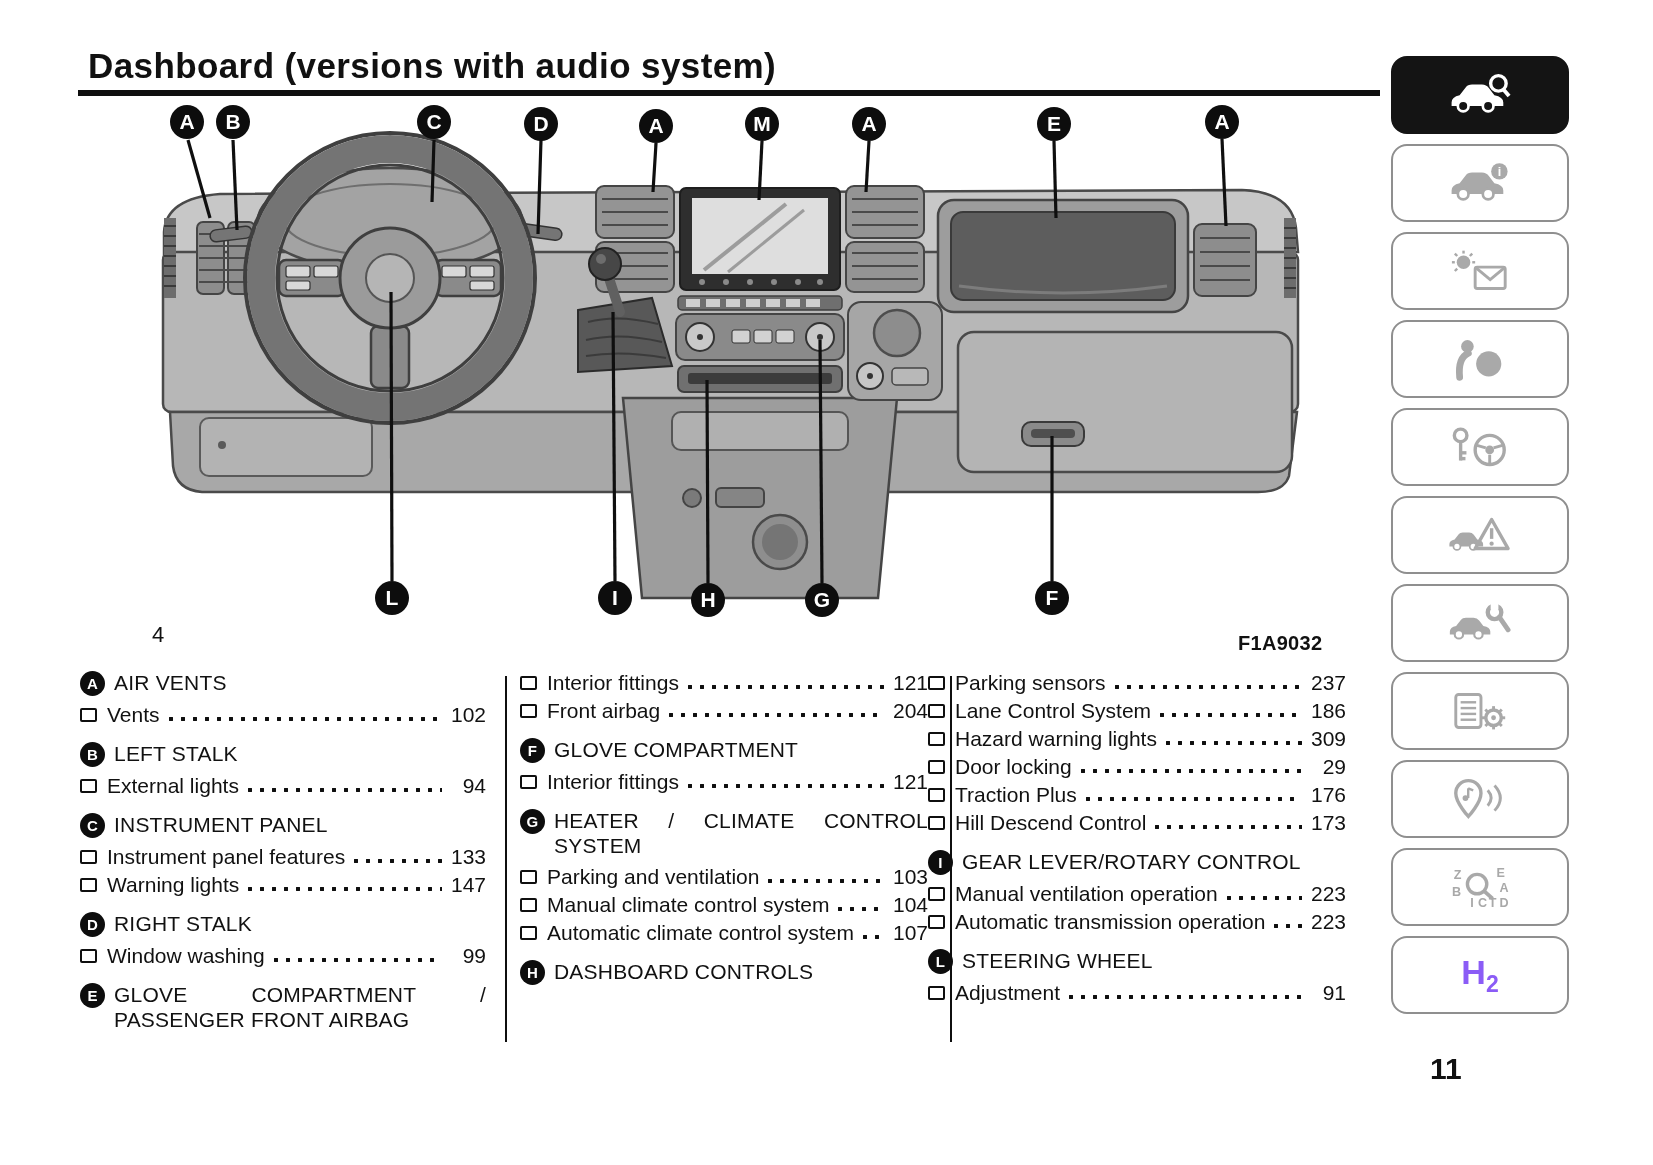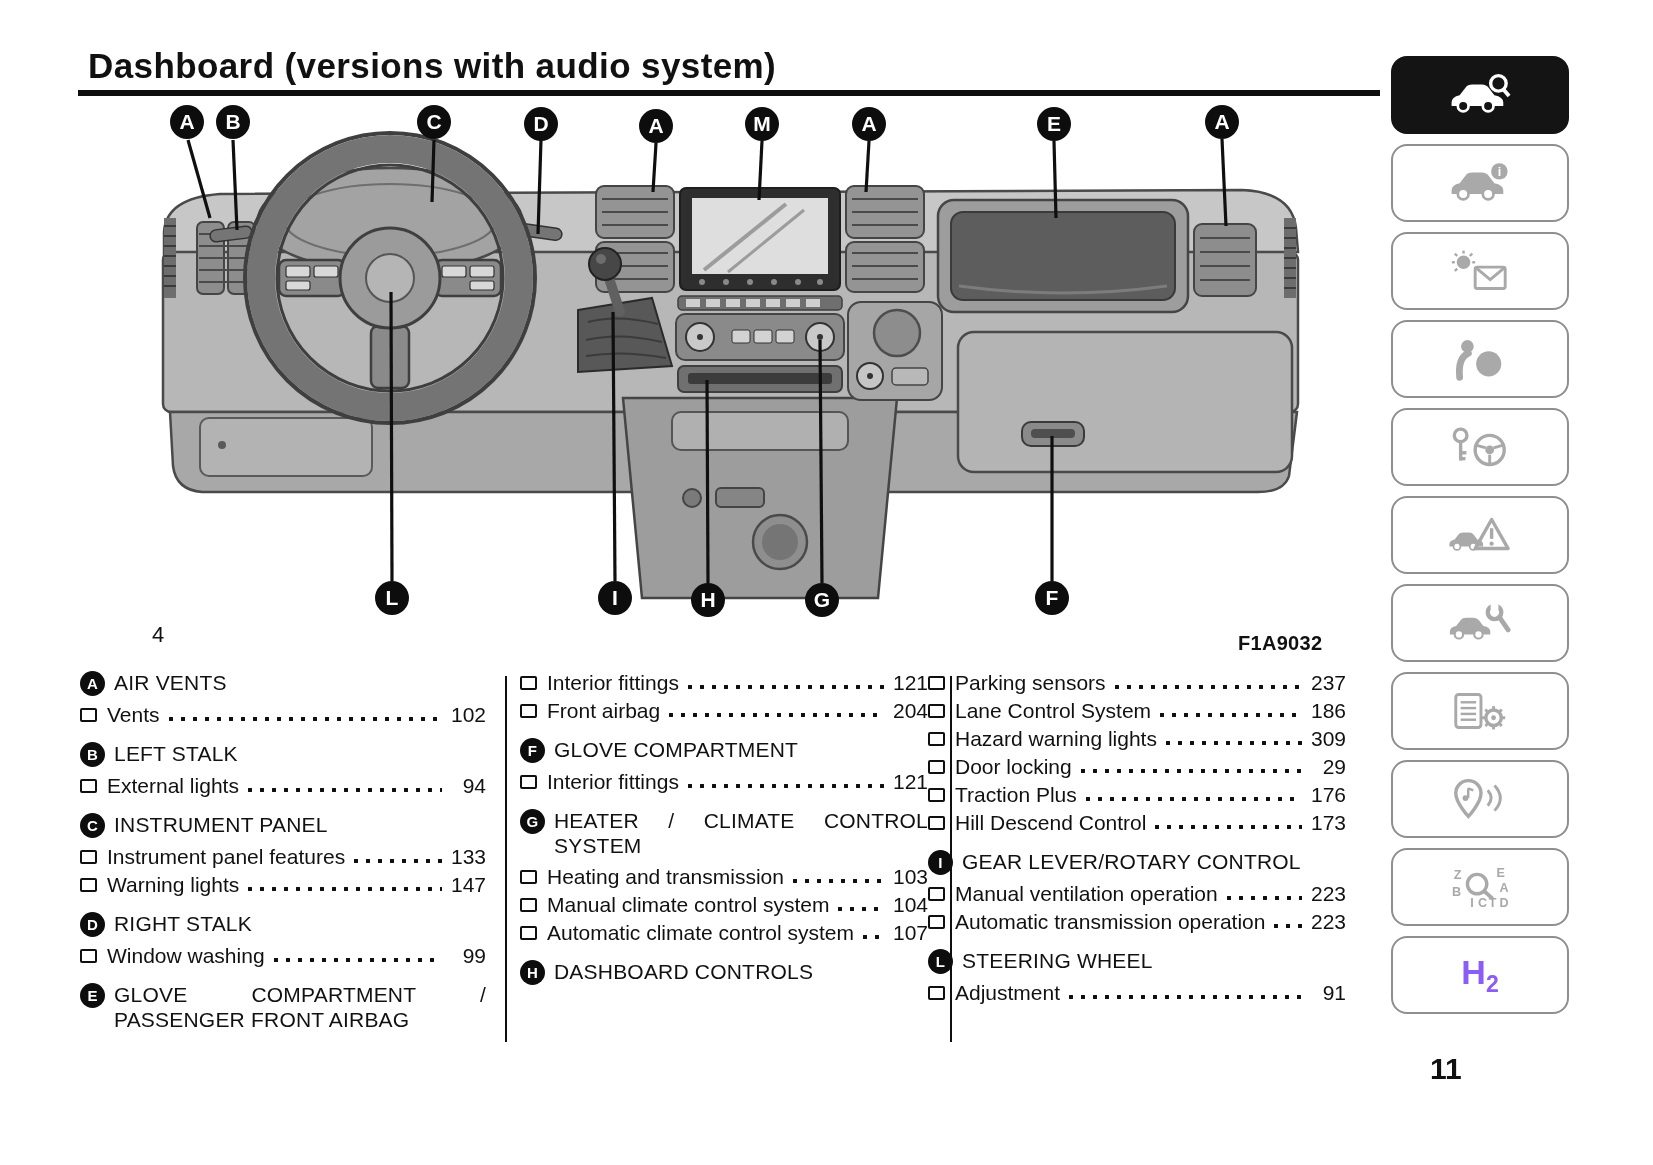--- a/index.html
+++ b/index.html
@@ -349,21 +349,21 @@
             <span class="pagenum">121</span>
           </div>
         </div>
         <div class="section">
           <div class="sec-head">
             <span class="badge">G</span>
             <span class="sec-title">HEATER / CLIMATE CONTROL SYSTEM</span>
           </div>
           <div class="entry">
             <span class="bullet"></span>
-            <span class="entry-label">Heating and transmission</span>
+            <span class="entry-label">Parking and ventilation</span>
             <span class="leader"></span>
             <span class="pagenum">103</span>
           </div>
           <div class="entry">
             <span class="bullet"></span>
             <span class="entry-label">Manual climate control system</span>
             <span class="leader"></span>
             <span class="pagenum">104</span>
           </div>
           <div class="entry">

